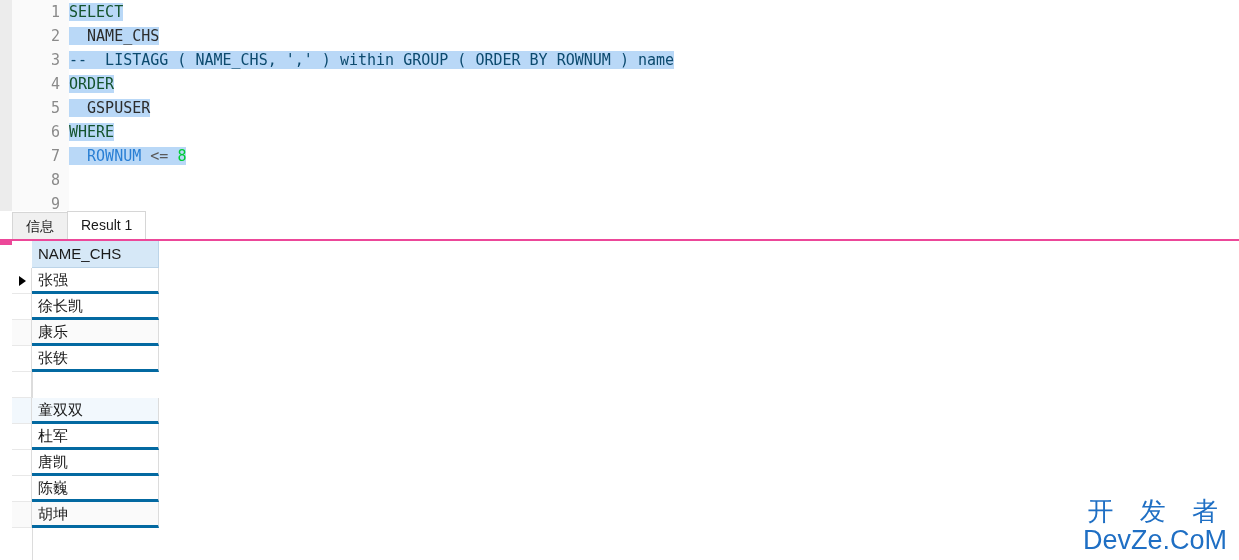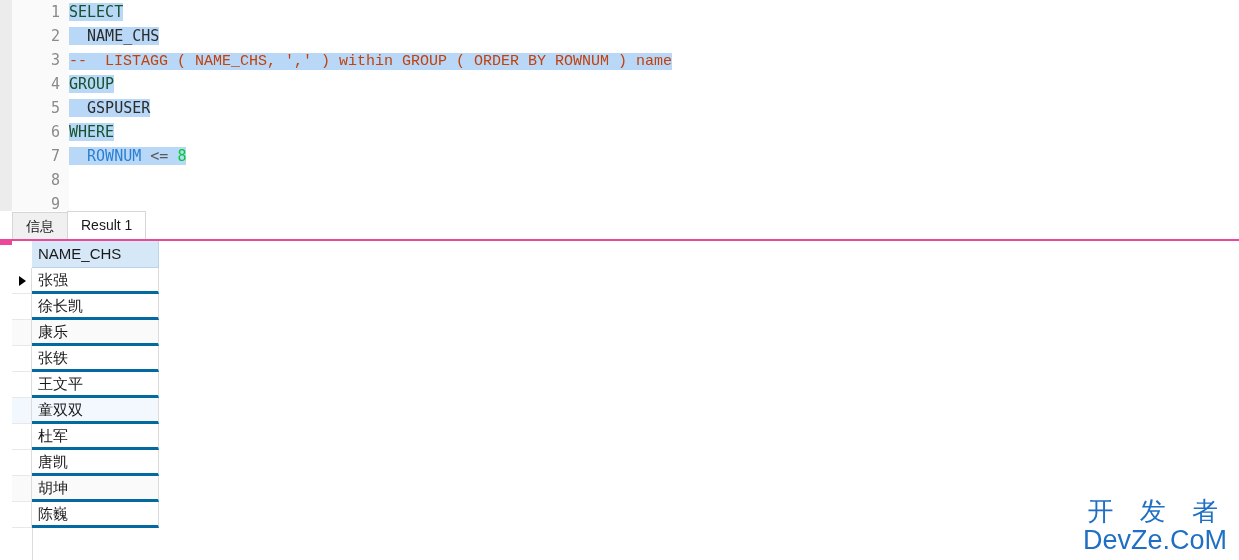--- a/index.html
+++ b/index.html
@@ -73,21 +73,21 @@
     color: #8a8a8a;
   }
   .sel {
     background: #b9d8f7;
   }
   .tok-kw   { color: #14532d; }
   .tok-id   { color: #2c2c2c; }
   .tok-col  { color: #2a7fd4; }
   .tok-num  { color: #00cc33; }
   .tok-op   { color: #5a5a5a; }
-  .tok-cmt  { color: #c2410c; font-family: Liberation Mono, monospace; }
+  .tok-cmt  { color: #0c4a6e; }
 
   
   #results-pane {
     position: absolute;
     left: 0; top: 211px;
     width: 1239px;
     height: 349px;
     background: #ffffff;
   }
   #tab-strip {
@@ -256,21 +256,21 @@
     </div>
 
     <div id="editor-code">
 
       <div class="code-line"><span class="sel tok-kw">SELECT</span></div>
 
       <div class="code-line"><span class="sel tok-id">  NAME_CHS</span></div>
 
       <div class="code-line"><span class="sel tok-cmt">--  LISTAGG ( NAME_CHS, ',' ) within GROUP ( ORDER BY ROWNUM ) name</span></div>
 
-      <div class="code-line"><span class="sel tok-kw">GROUP</span></div>
+      <div class="code-line"><span class="sel tok-kw">ORDER</span></div>
 
       <div class="code-line"><span class="sel tok-id">  GSPUSER</span></div>
 
       <div class="code-line"><span class="sel tok-kw">WHERE</span></div>
 
       <div class="code-line"><span class="sel"><span class="tok-col">&nbsp;&nbsp;</span><span class="tok-col">ROWNUM</span><span class="tok-op">&nbsp;</span><span class="tok-op">&lt;=</span><span class="tok-num">&nbsp;</span><span class="tok-num">8</span></span></div>
 
       <div class="code-line"></div>
 
       <div class="code-line"></div>
@@ -312,46 +312,45 @@
           <div class="row-cell">康乐</div>
         </div>
 
         <div class="row">
           <div class="row-marker"></div>
           <div class="row-cell">张轶</div>
         </div>
 
         <div class="row">
           <div class="row-marker"></div>
-          <div class="row-cell">王文平</div>
         </div>
 
         <div class="row hl">
           <div class="row-marker"></div>
           <div class="row-cell">童双双</div>
         </div>
 
         <div class="row">
           <div class="row-marker"></div>
           <div class="row-cell">杜军</div>
         </div>
 
         <div class="row">
           <div class="row-marker"></div>
           <div class="row-cell">唐凯</div>
         </div>
 
+        <div class="row">
+          <div class="row-marker"></div>
+          <div class="row-cell">陈巍</div>
+        </div>
+
         <div class="row alt">
           <div class="row-marker"></div>
           <div class="row-cell">胡坤</div>
-        </div>
-
-        <div class="row">
-          <div class="row-marker"></div>
-          <div class="row-cell">陈巍</div>
         </div>
 
       </div>
     </div>
   </div>
 
   <div id="watermark">
     <div class="wm-cn">开 发 者</div>
     <div class="wm-en">DevZe.CoM</div>
   </div>

